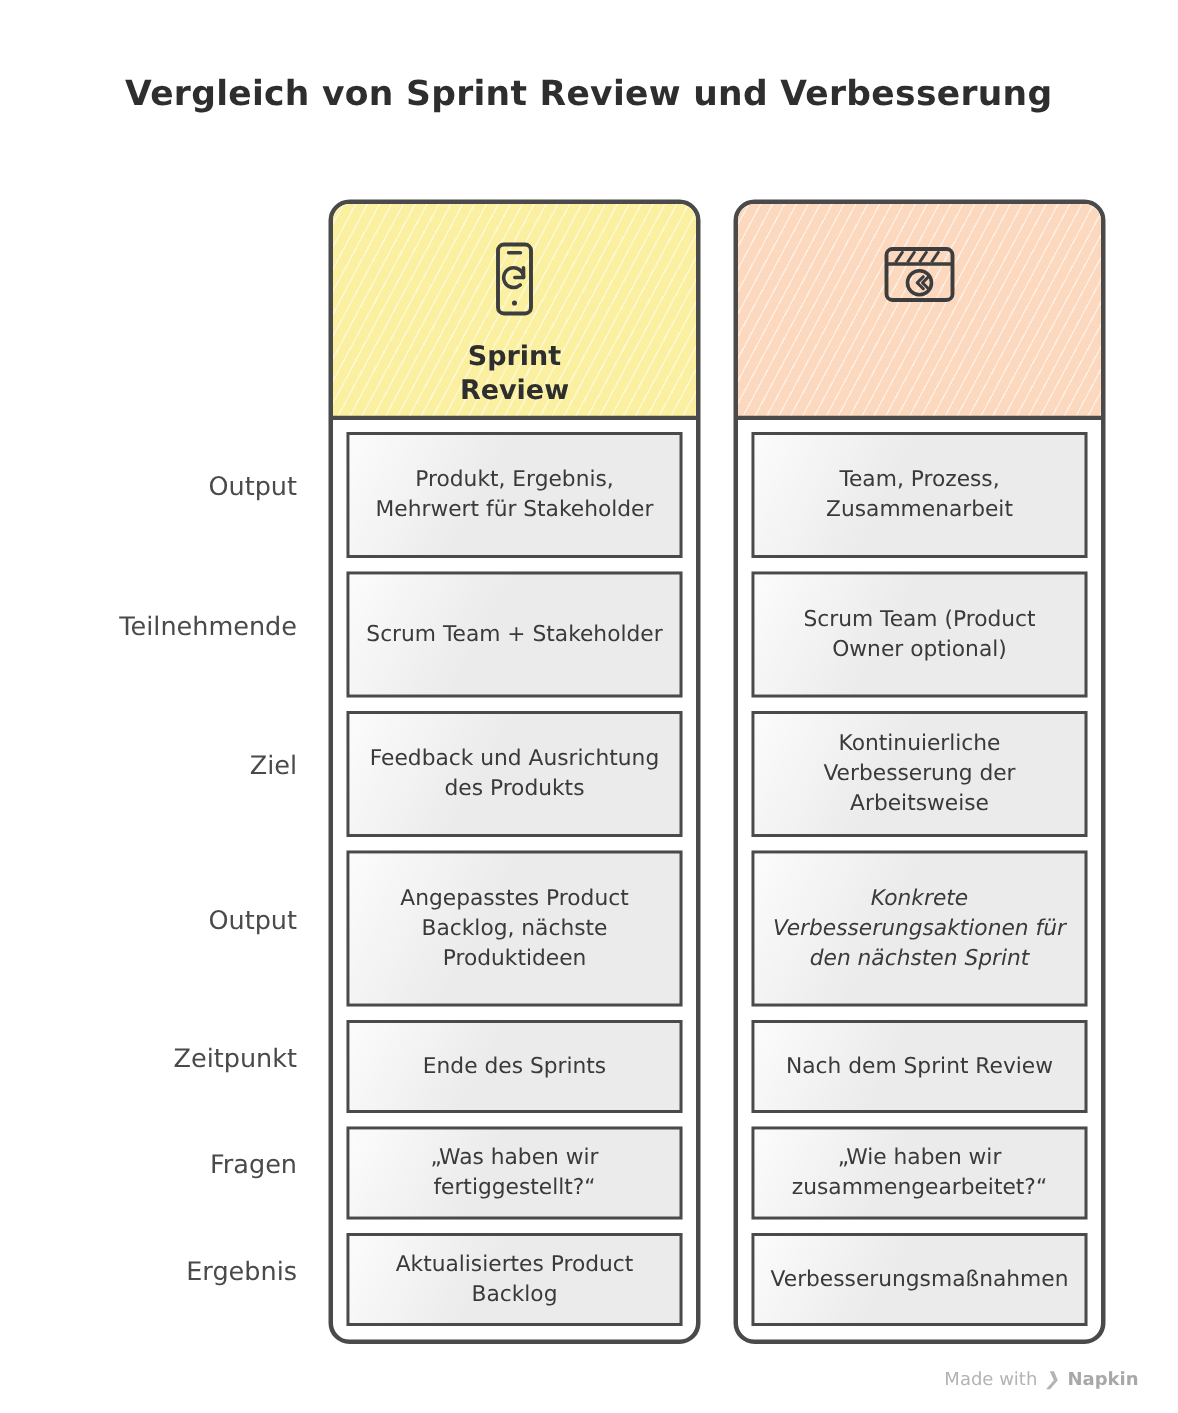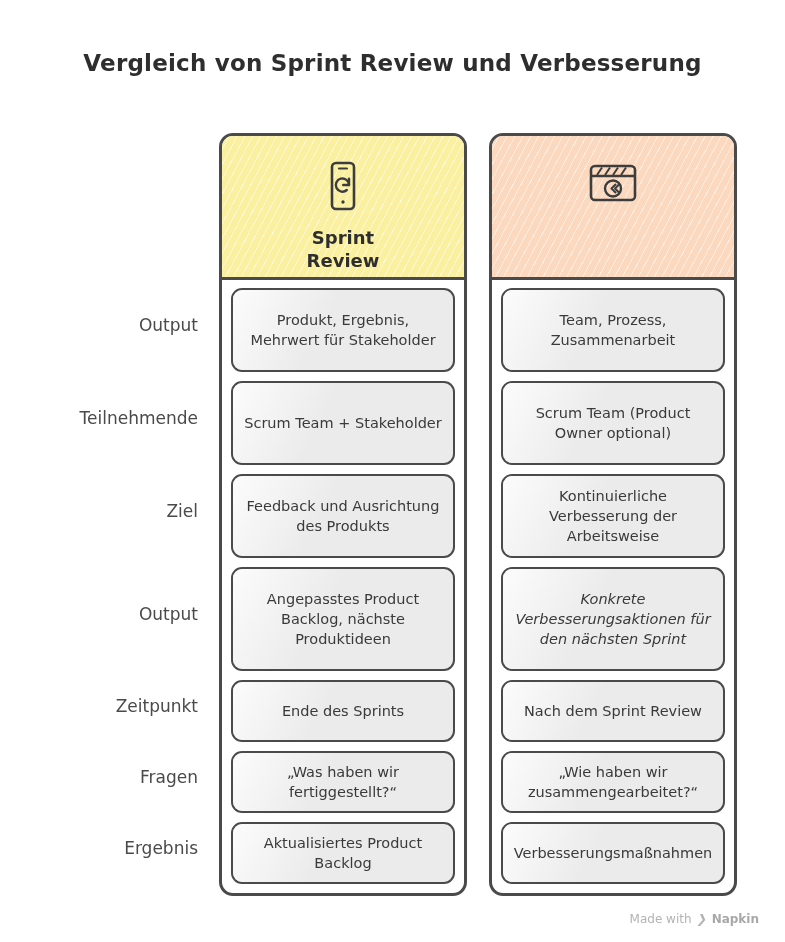--- a/index.html
+++ b/index.html
@@ -107,21 +107,21 @@
     color: #2e2e2e;
   }
 
   .cells {
     padding: 8px 9px 9px 9px;
   }
   .cell {
     position: relative;
     background: #ebebeb;
     border: 2.5px solid #4a4a4a;
-    border-radius: 11px;
+    border-radius: 0;
     box-sizing: border-box;
     display: flex;
     align-items: center;
     justify-content: center;
     text-align: center;
     font-size: 14.5px;
     line-height: 20px;
     color: #3a3a3a;
     margin-bottom: 9px;
     overflow: hidden;

